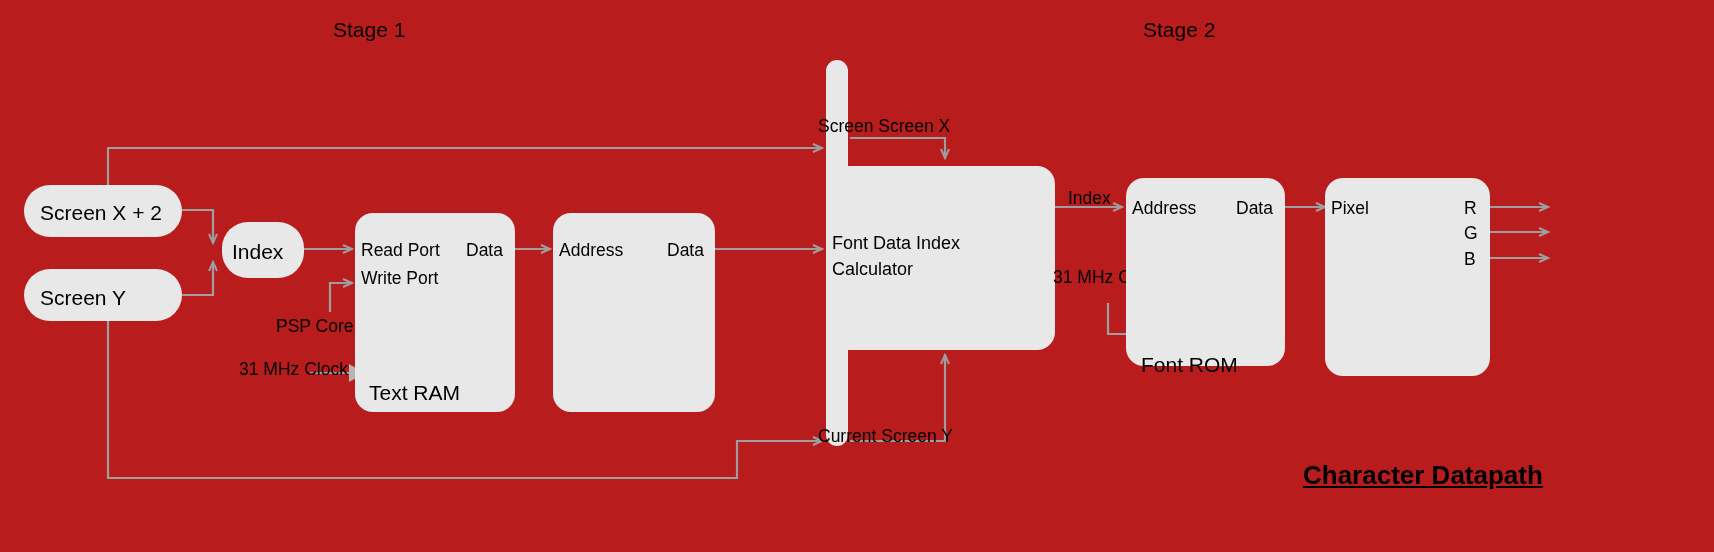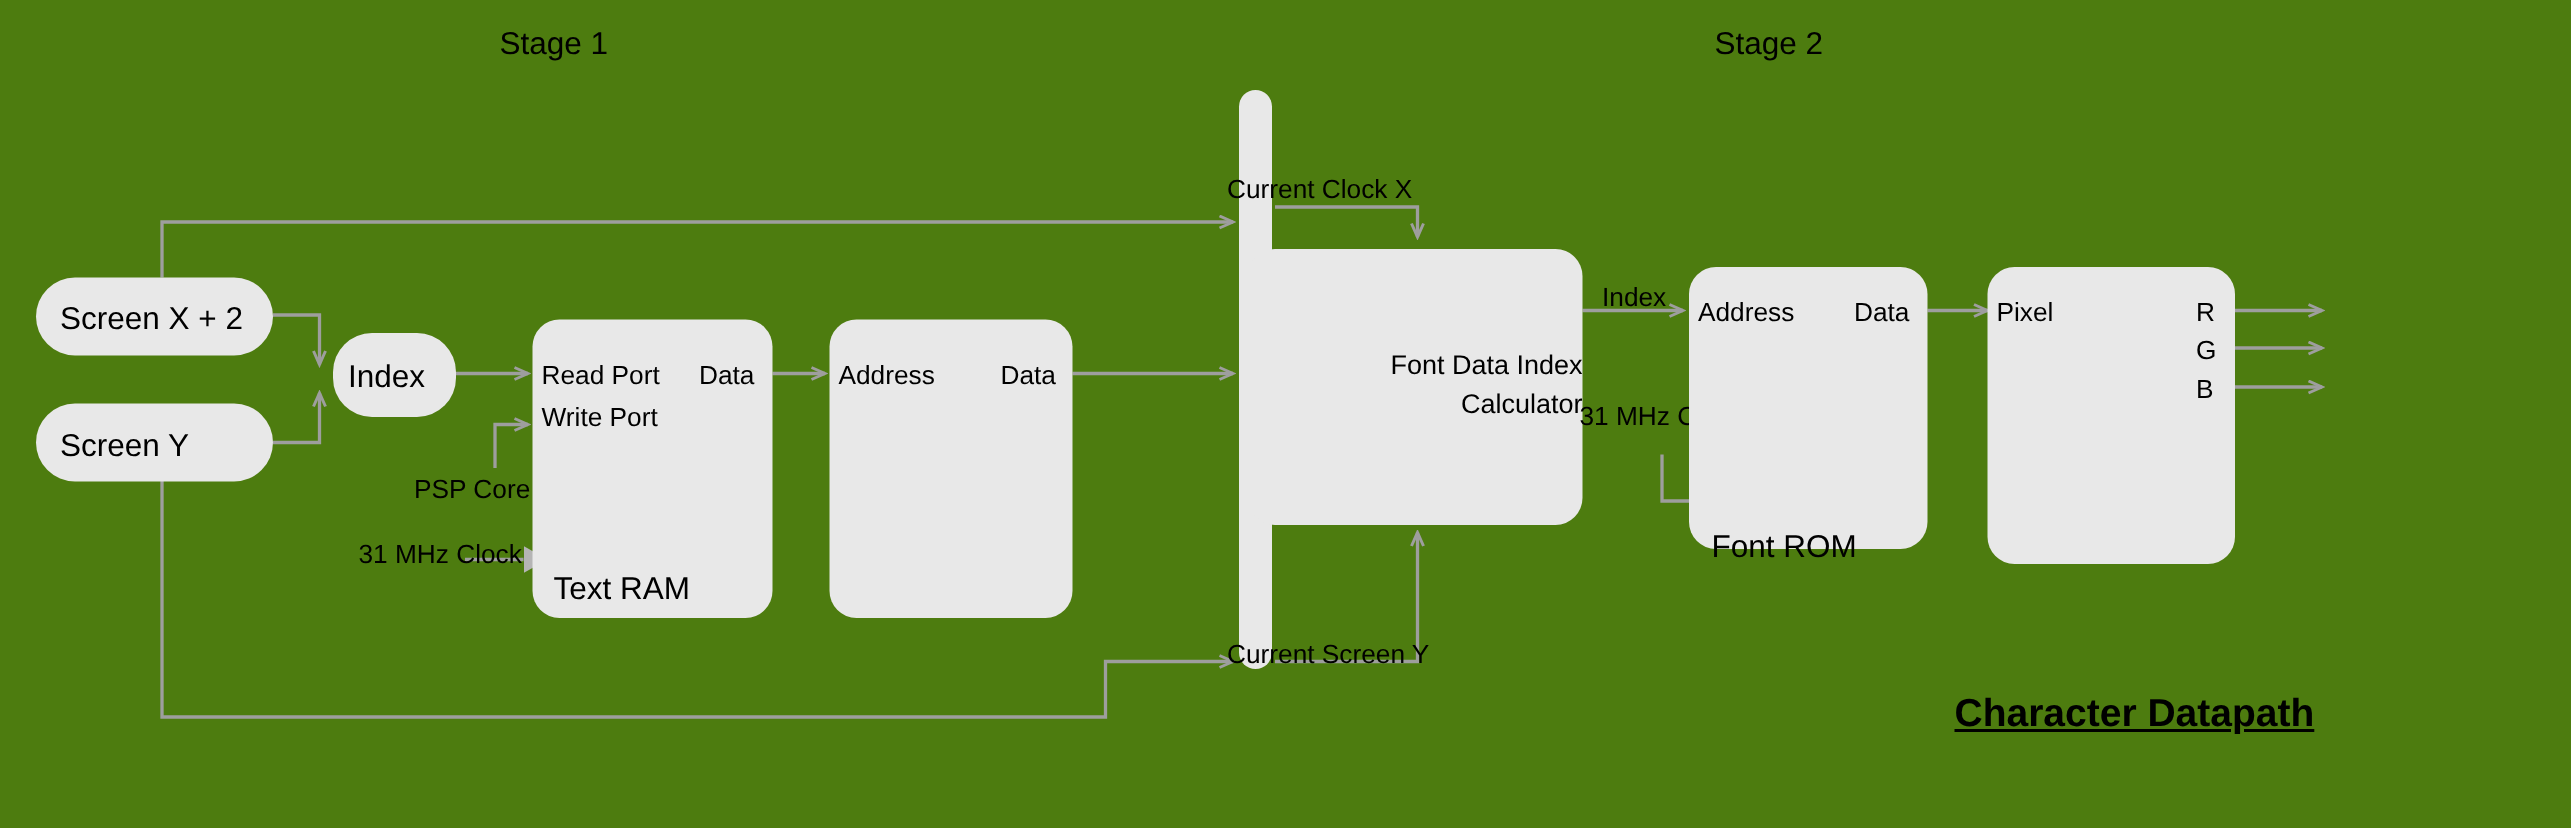--- a/index.html
+++ b/index.html
@@ -4,21 +4,21 @@
 <style>
   html, body {
     margin: 0;
     padding: 0;
     background: #ffffff;
   }
   #canvas {
     position: relative;
     width: 1714px;
     height: 552px;
-    background: #4d7c0f;
+    background: #b91c1c;
     font-family: "Liberation Sans", sans-serif;
     overflow: hidden;
   }
   #wires {
     position: absolute;
     left: 0;
     top: 0;
     width: 1714px;
     height: 552px;
     pointer-events: none;
@@ -52,21 +52,21 @@
     position: absolute;
     font-size: 21px;
     color: #000000;
     white-space: pre;
     line-height: 30px;
   }
   .centered-name {
     position: absolute;
     font-size: 18px;
     color: #000000;
-    text-align: right;
+    text-align: left;
     line-height: 26px;
     white-space: pre-line;
   }
   .diagram-title {
     position: absolute;
     font-size: 26px;
     font-weight: bold;
     color: #000000;
     white-space: nowrap;
   }
@@ -154,21 +154,21 @@
 
   <div class="wire-label" style="left:239px; top:357px; text-align:center; width:72px; line-height:25px;">31 MHz
 Clock</div>
 
   <div class="node" style="left:553px; top:213px; width:162px; height:199px;"></div>
   <div class="port" style="left:559px; top:240px;">Address</div>
   <div class="port" style="left:667px; top:240px;">Data</div>
 
   <div class="pipe-reg" style="left:826px; top:60px; width:22px; height:386px;"></div>
 
-  <div class="wire-label" style="left:818px; top:116px;">Current Clock X</div>
+  <div class="wire-label" style="left:818px; top:116px;">Screen Screen X</div>
   <div class="wire-label" style="left:818px; top:426px;">Current Screen Y</div>
 
   <div class="node" style="left:832px; top:166px; width:223px; height:184px;"></div>
   <div class="centered-name" style="left:832px; top:230px; width:223px;">Font Data Index
 Calculator</div>
 
   <div class="wire-label" style="left:1068px; top:188px;">Index</div>
 
   <div class="wire-label" style="left:1053px; top:265px; text-align:center; width:72px; line-height:25px;">31 MHz
 Clock</div>

